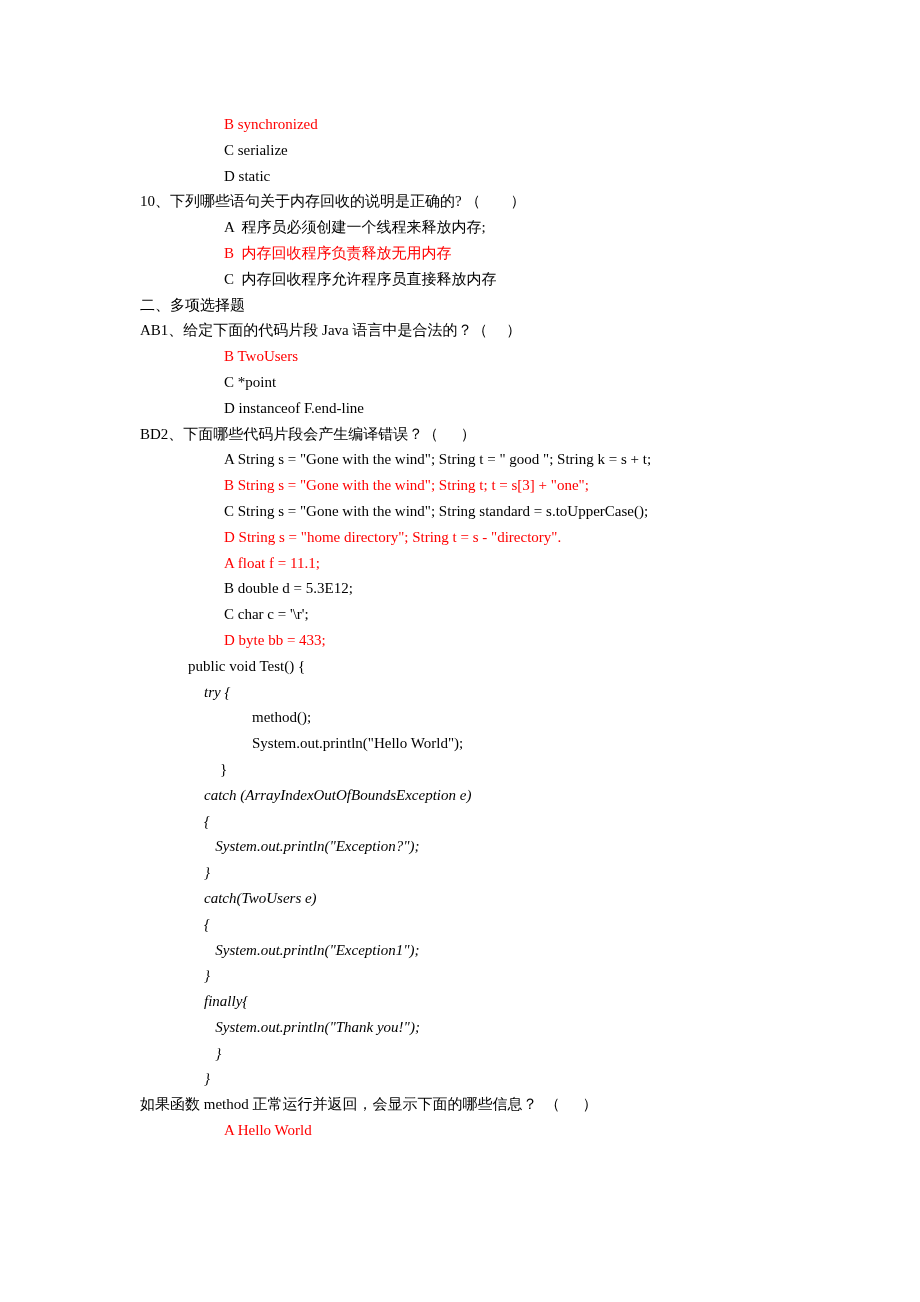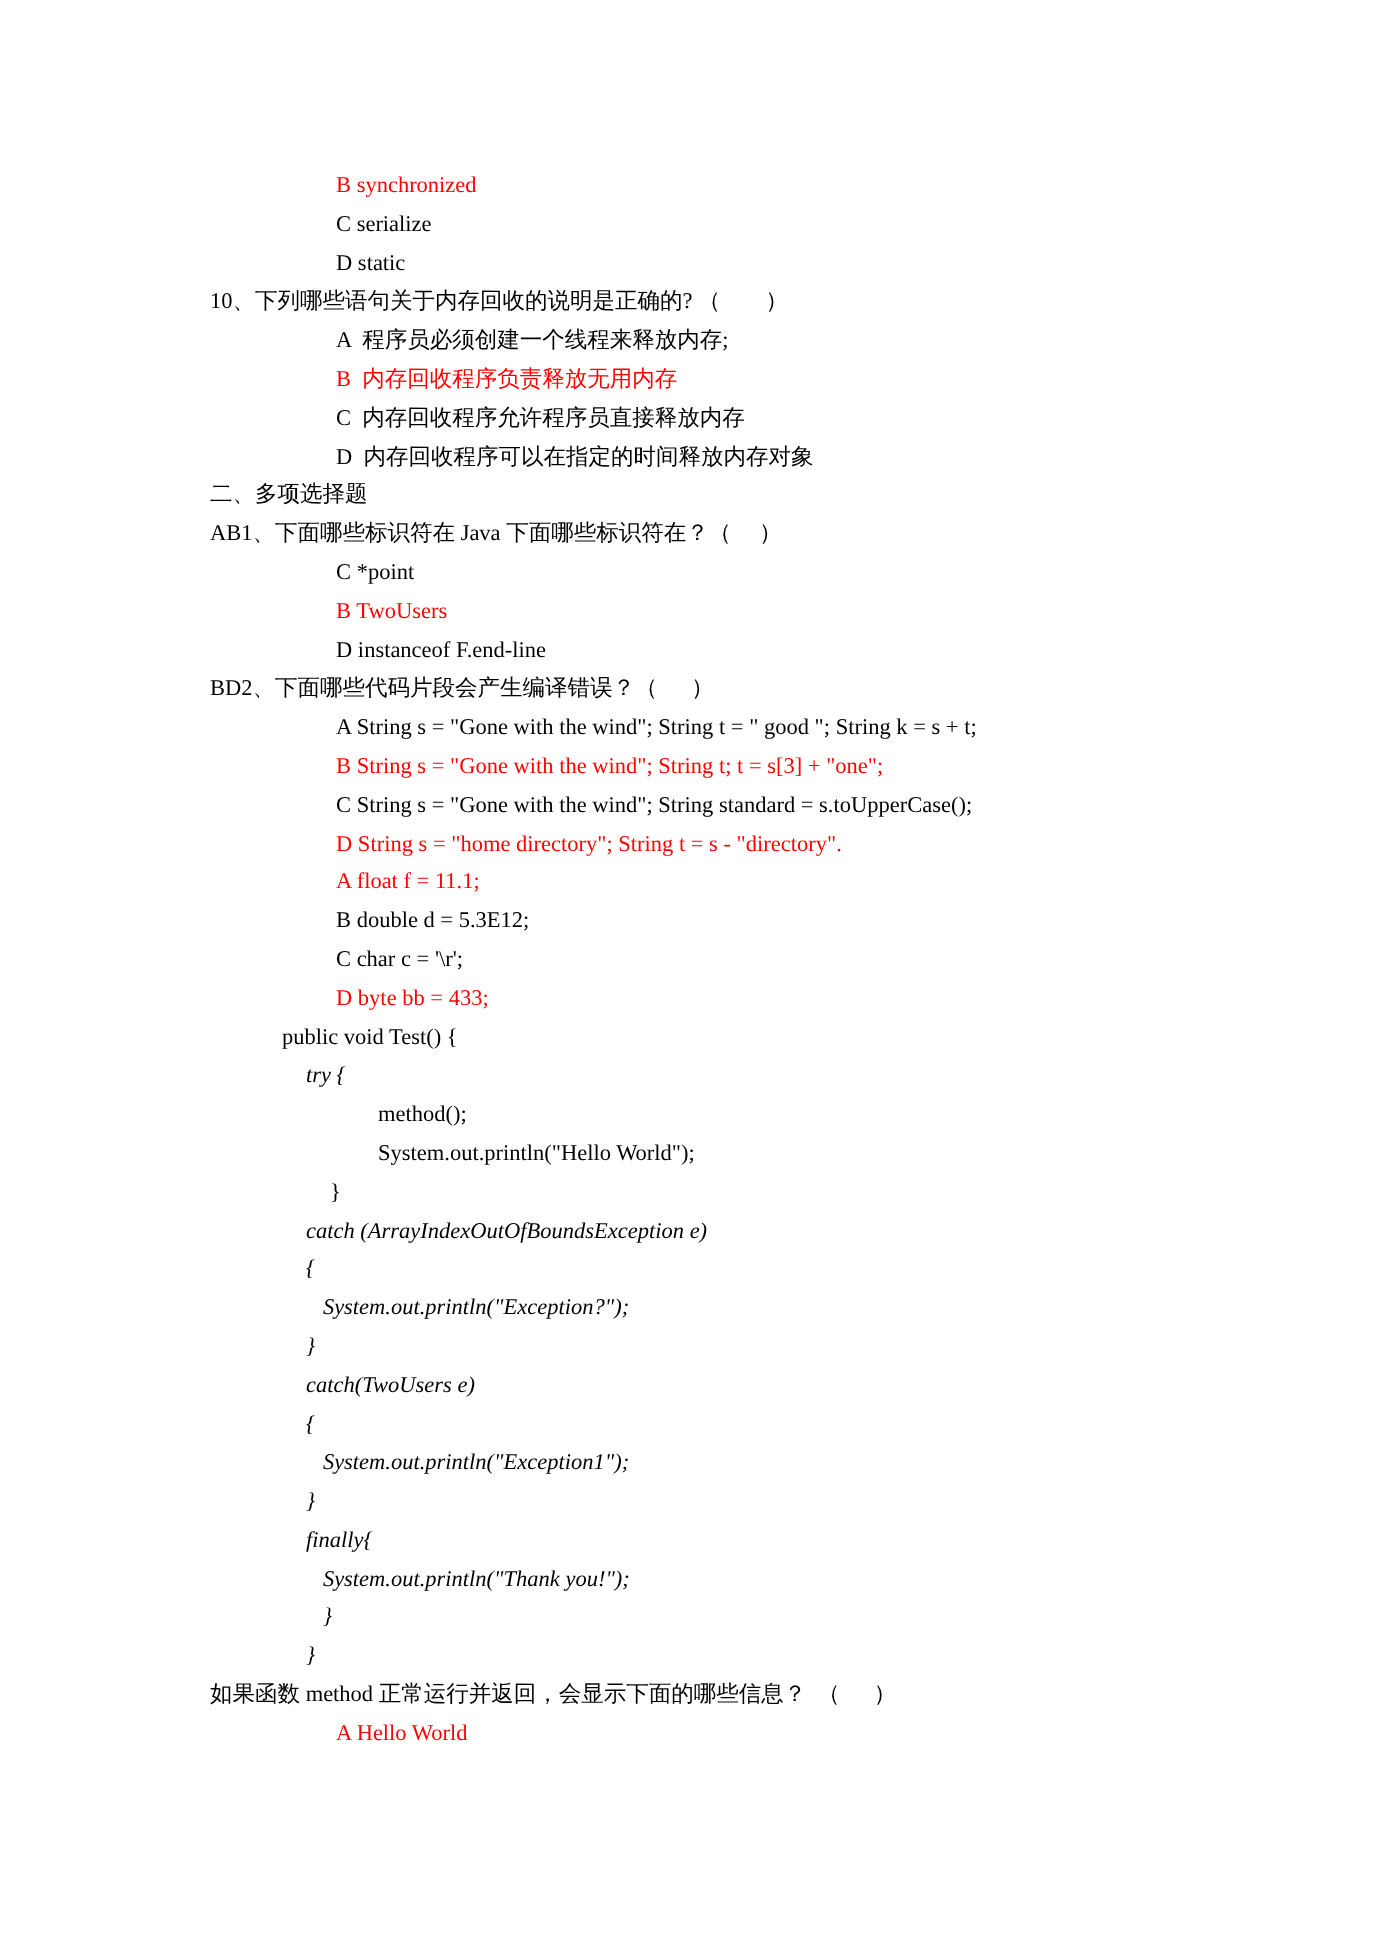--- a/index.html
+++ b/index.html
@@ -57,27 +57,26 @@
 <div class="page">
 
   <div class="opt-line red text-line">B synchronized</div>
   <div class="opt-line blk text-line">C serialize</div>
   <div class="opt-line blk text-line">D static</div>
 
   <div class="q-line blk text-line">10、下列哪些语句关于内存回收的说明是正确的? （        ）</div>
   <div class="opt-line blk text-line">A  程序员必须创建一个线程来释放内存;</div>
   <div class="opt-line red text-line">B  内存回收程序负责释放无用内存</div>
   <div class="opt-line blk text-line">C  内存回收程序允许程序员直接释放内存</div>
-  <div class="opt-line blk text-line">D  内存回收程序可以在指定的时间释放内存对象</div>
 
   <div class="section blk text-line">二、多项选择题</div>
 
-  <div class="q-line blk text-line">AB1、下面哪些标识符在 Java 下面哪些标识符在？（     ）</div>
+  <div class="q-line blk text-line">AB1、给定下面的代码片段 Java 语言中是合法的？（     ）</div>
+  <div class="opt-line red text-line">B TwoUsers</div>
   <div class="opt-line blk text-line">C *point</div>
-  <div class="opt-line red text-line">B TwoUsers</div>
   <div class="opt-line blk text-line">D instanceof F.end-line</div>
 
   <div class="q-line blk text-line">BD2、下面哪些代码片段会产生编译错误？（      ）</div>
   <div class="opt-line blk text-line">A String s = "Gone with the wind"; String t = " good "; String k = s + t;</div>
   <div class="opt-line red text-line">B String s = "Gone with the wind"; String t; t = s[3] + "one";</div>
   <div class="opt-line blk text-line">C String s = "Gone with the wind"; String standard = s.toUpperCase();</div>
   <div class="opt-line red text-line">D String s = "home directory"; String t = s - "directory".</div>
 
   <div class="opt-line red text-line">A float f = 11.1;</div>
   <div class="opt-line blk text-line">B double d = 5.3E12;</div>

